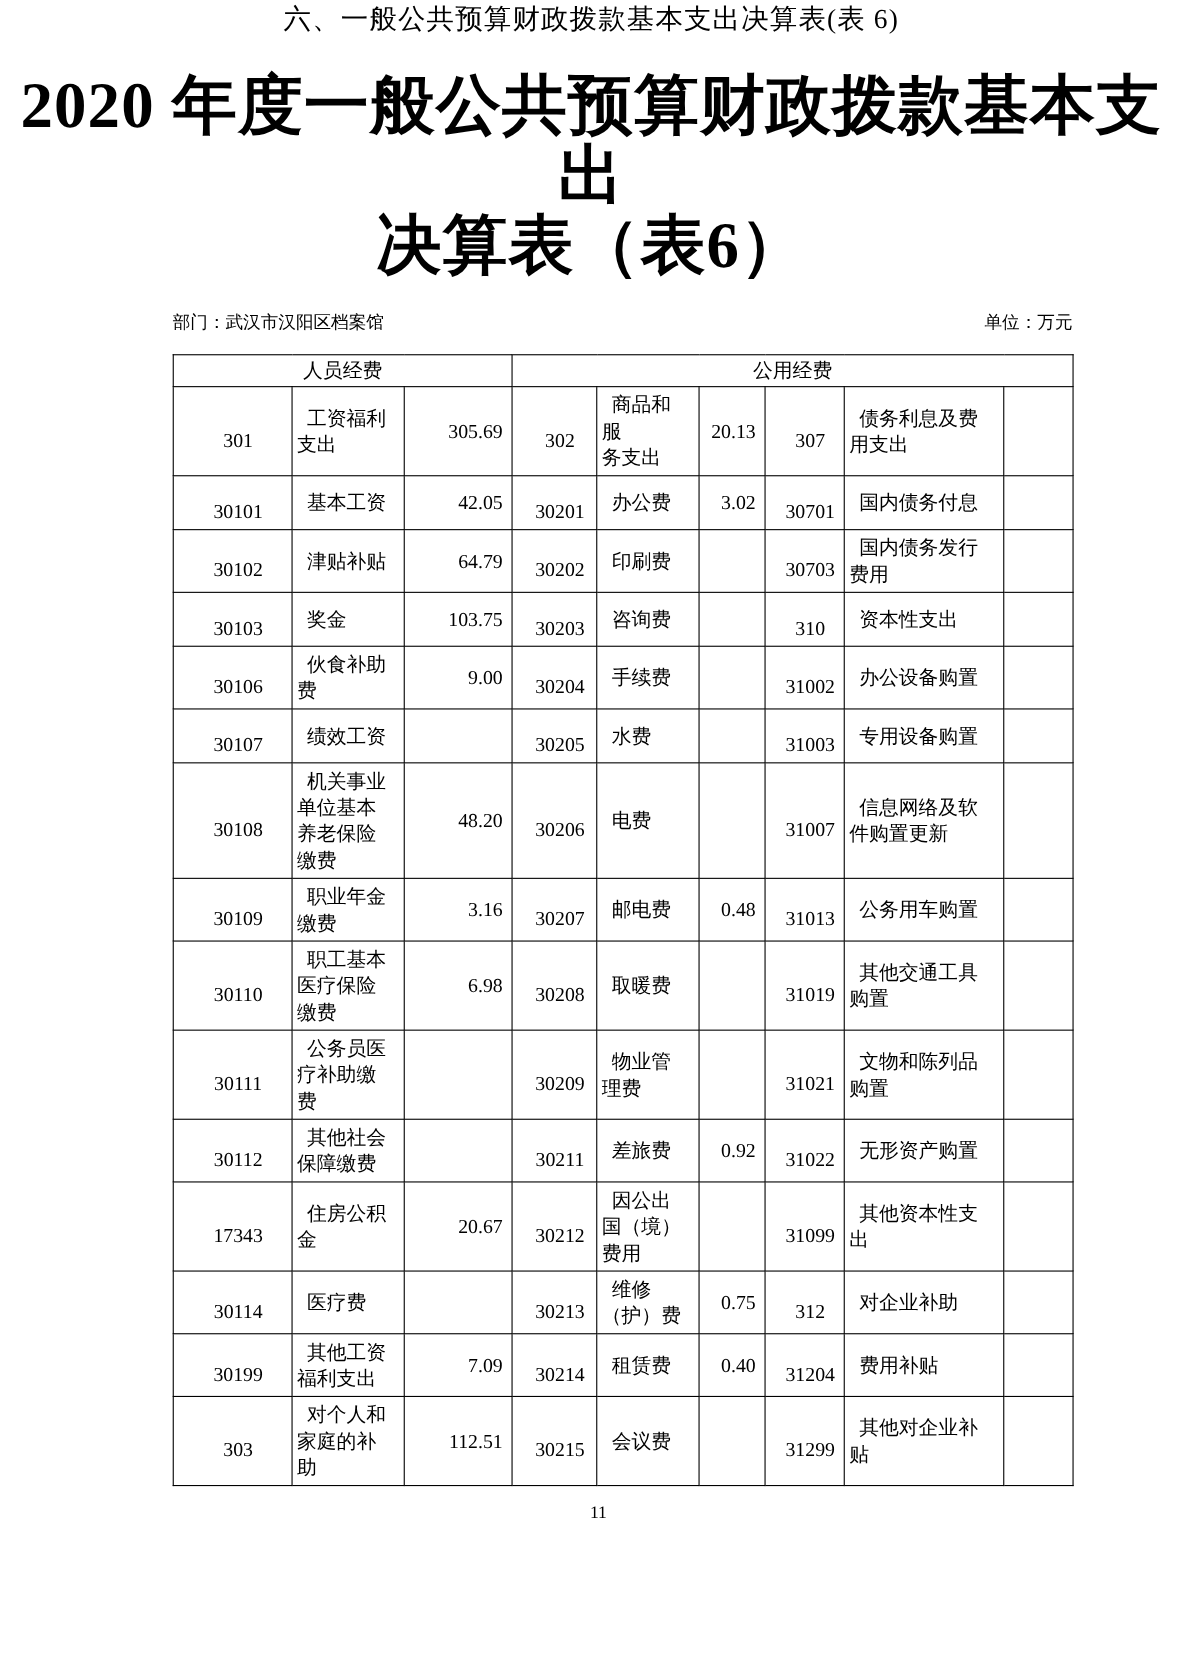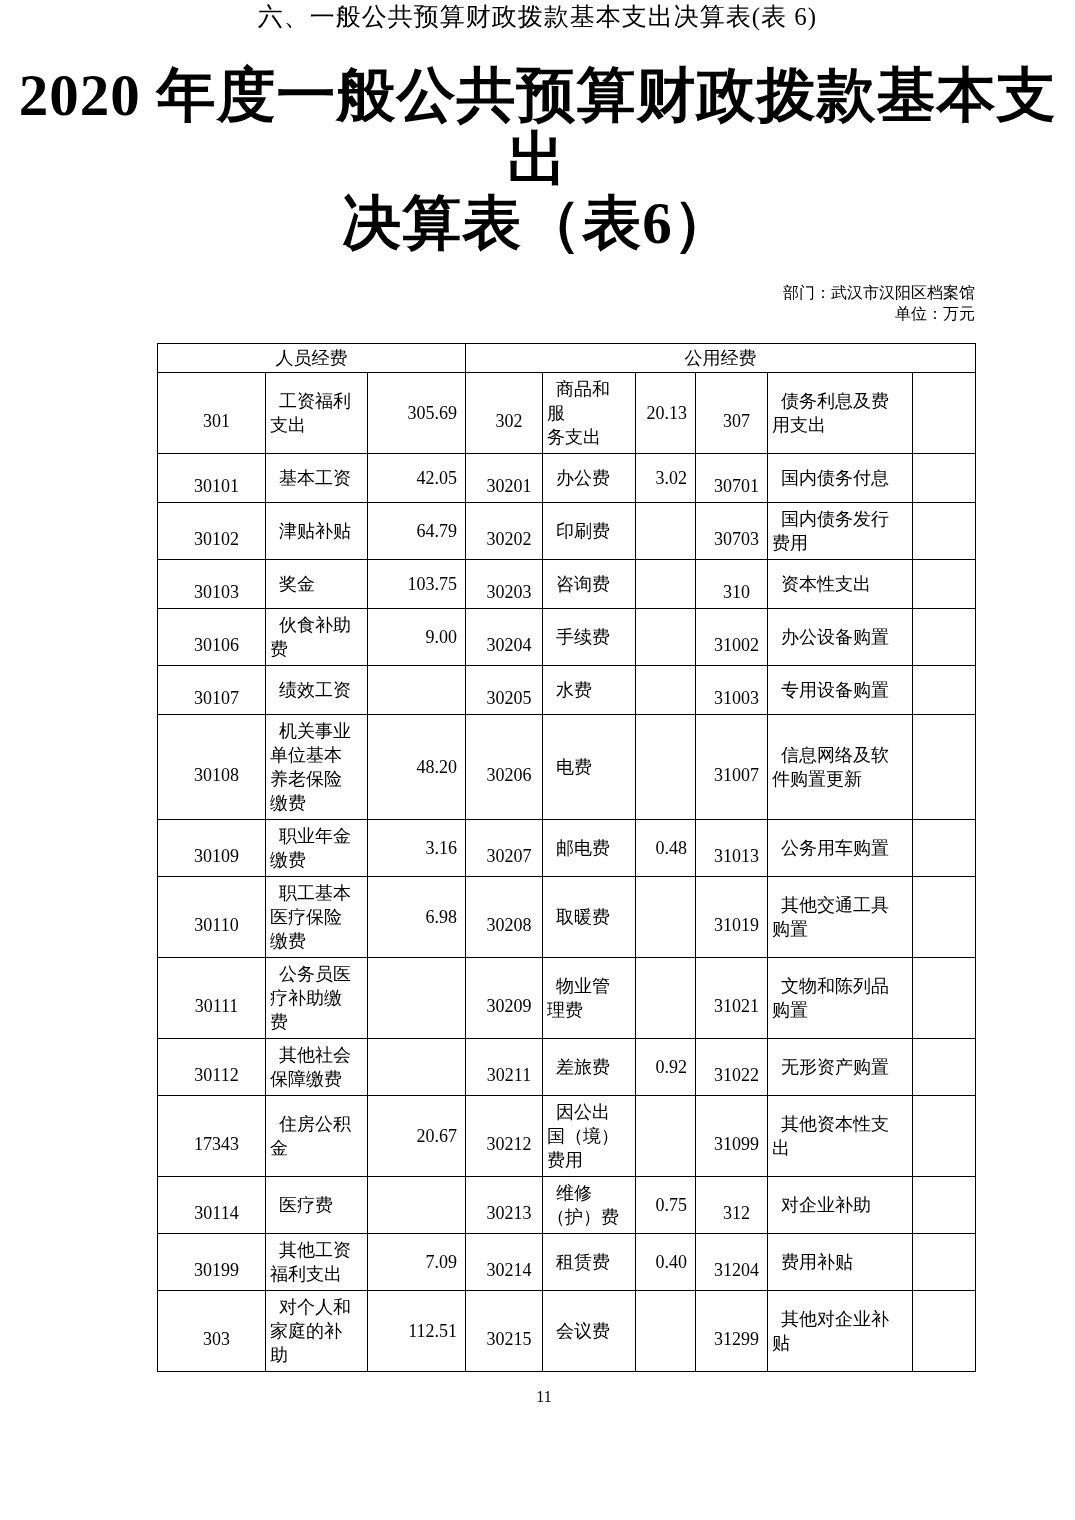--- a/index.html
+++ b/index.html
@@ -30,21 +30,20 @@
     line-height: 64px;
     letter-spacing: 1px;
   }
   .meta-row {
     width: 818px;
     margin: 28px 0 0 157px;
     display: flex;
     justify-content: space-between;
     align-items: flex-end;
     font-size: 16px;
-    flex-direction: column;
   }
   table.budget {
     border-collapse: collapse;
     table-layout: fixed;
     width: 818px;
     margin: 18px 0 0 157px;
     font-size: 18px;
     border-radius: 19px;
   }
   table.budget th,

